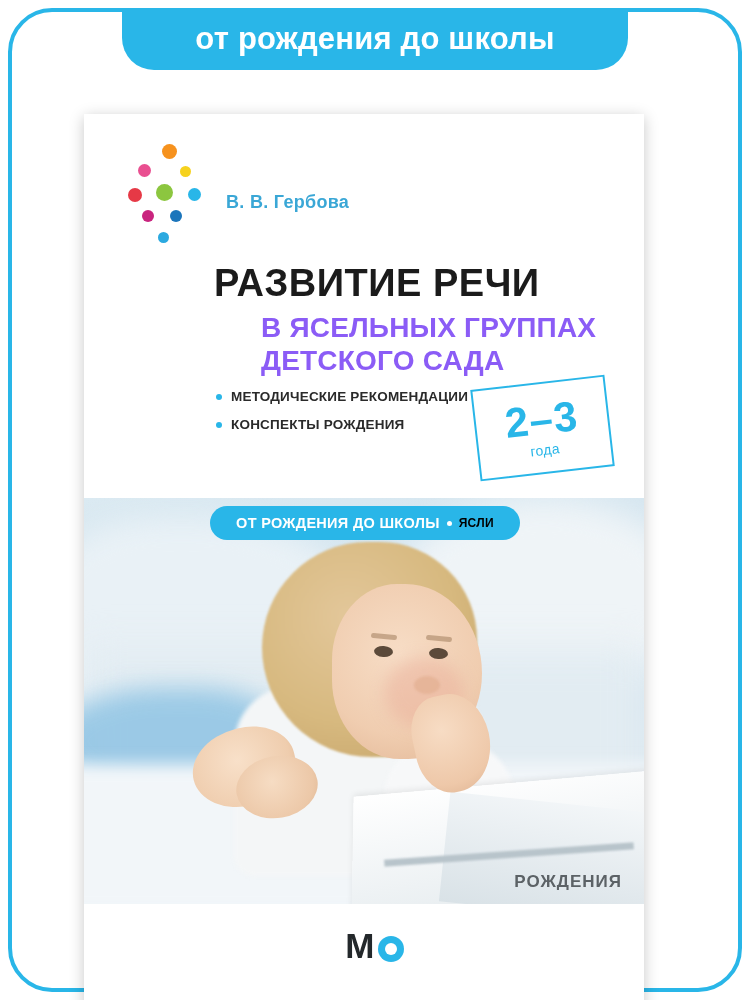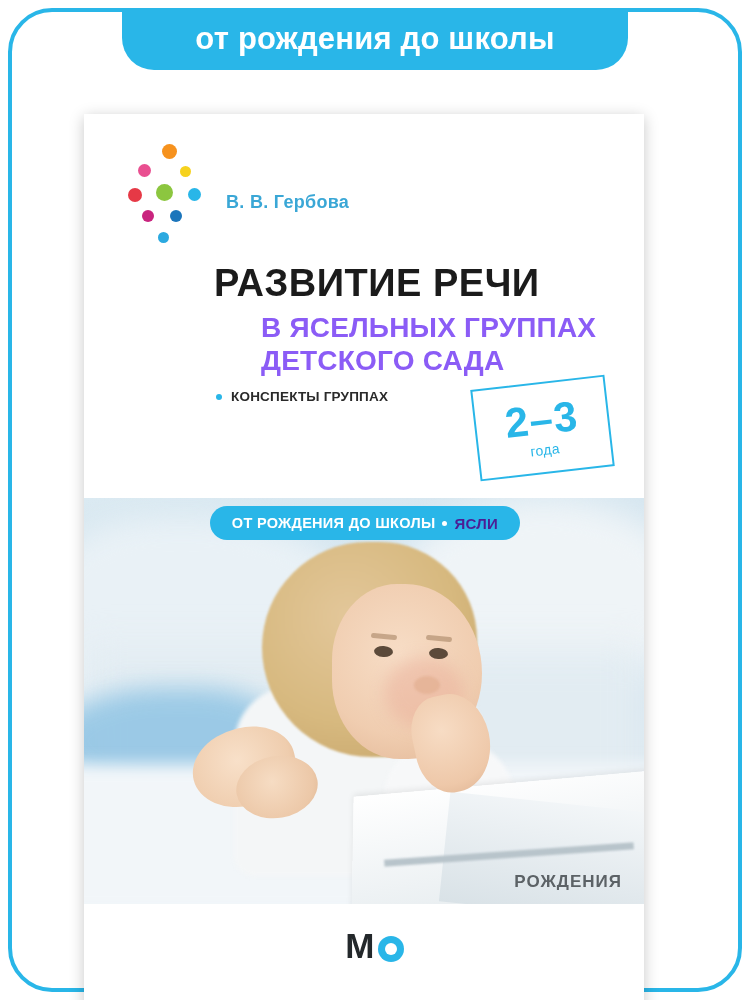--- a/index.html
+++ b/index.html
@@ -351,22 +351,22 @@
     font-size: 14.5px;
     font-weight: bold;
     letter-spacing: 0.3px;
   }
   .ribbon-dot {
     width: 5px; height: 5px;
     background: #ffffff;
     border-radius: 50%;
   }
   .ribbon-accent {
-    color: #4c1d95;
-    font-size: 15px;
+    color: #000000;
+    font-size: 12px;
     font-weight: bold;
     letter-spacing: 0.3px;
   }
 
   
   .cover-pub {
     position: absolute;
     right: 22px; bottom: 12px;
     z-index: 6;
     font-size: 17px;
@@ -438,21 +438,22 @@
       <div class="author">В. В. Гербова</div>
 
 
       <div class="title-main">РАЗВИТИЕ РЕЧИ</div>
       <div class="title-sub">
           <div>В ЯСЕЛЬНЫХ ГРУППАХ</div>
           <div>ДЕТСКОГО САДА</div>
         </div>
 
       <ul class="bullets">
-        <li>КОНСПЕКТЫ ГРУППАХ</li>
+        <li>МЕТОДИЧЕСКИЕ РЕКОМЕНДАЦИИ</li>
+        <li>КОНСПЕКТЫ РОЖДЕНИЯ</li>
       </ul>
 
       <div class="age-box">
         <span class="age-num">2–3</span>
         <span class="age-unit">года</span>
       </div>
     </div>
 
     <div class="photo">
       <div class="bg-blur-1"></div>

